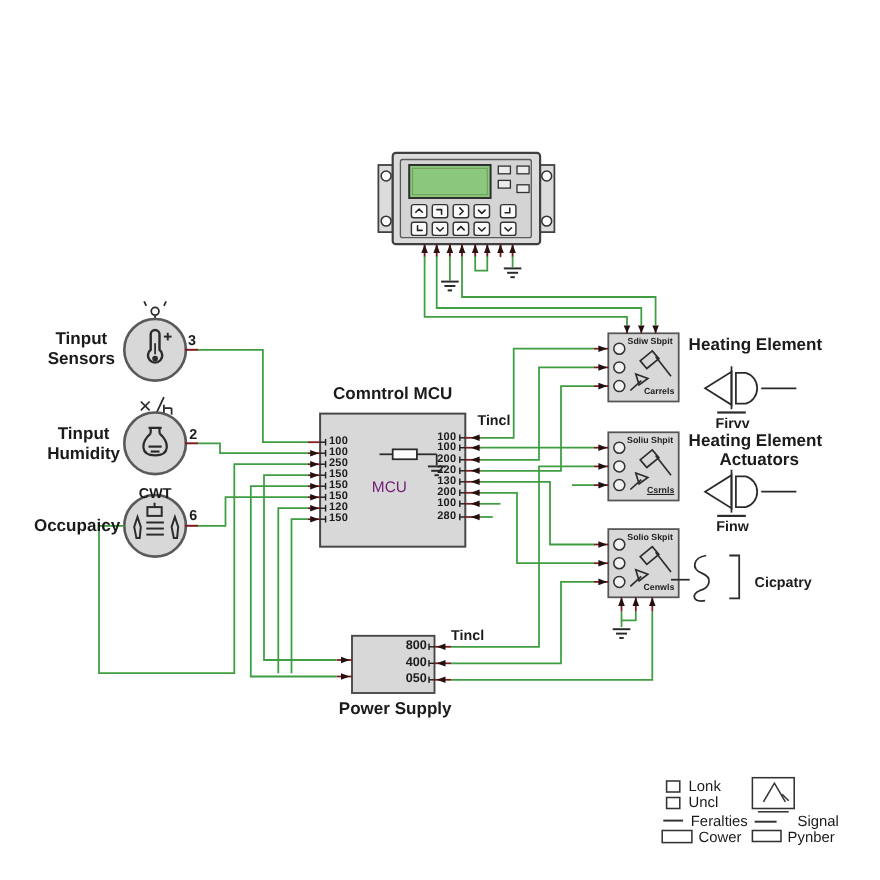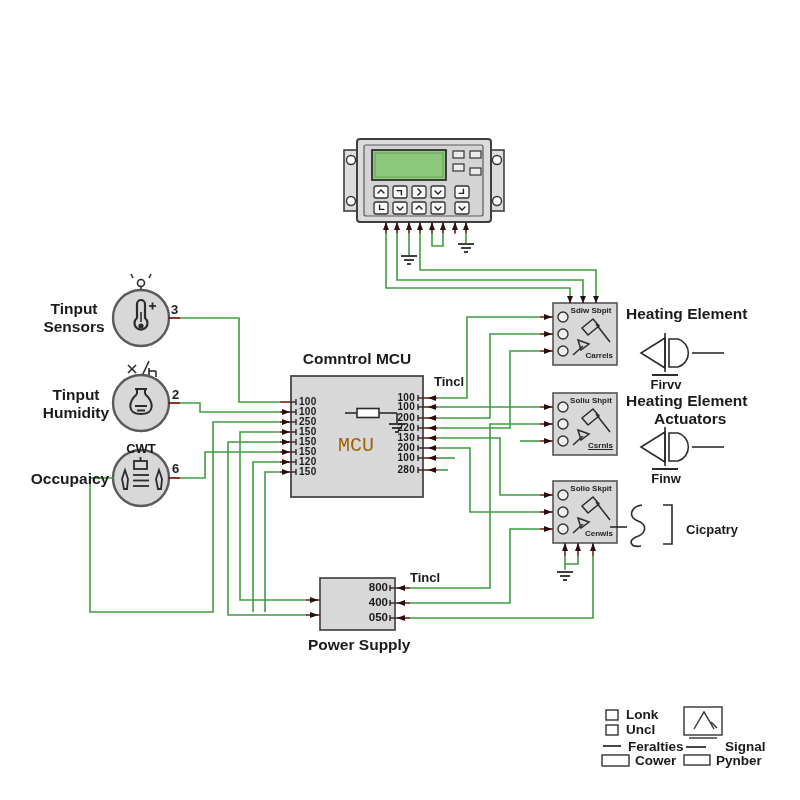--- a/index.html
+++ b/index.html
@@ -4,26 +4,26 @@
 <style>
   html,body{margin:0;padding:0;background:#ffffff;}
   .stage{position:relative;width:800px;height:800px;background:#ffffff;overflow:hidden;
          font-family:"Liberation Sans",sans-serif;color:#1b1b1b;}
   svg{position:absolute;left:0;top:0;}
   .lbl{position:absolute;white-space:nowrap;color:#1b1b1b;}
   .title{font-size:23px;font-weight:500;letter-spacing:.2px;color:#1e1e1e;}
   .h{font-size:15.5px;font-weight:600;}
   .pin-num{font-size:13px;font-weight:600;}
   .mcu-pin{font-size:10px;font-weight:600;letter-spacing:.3px;}
-  .mcu-core{font-size:20px;font-weight:500;color:#a16207;font-family:Liberation Mono, monospace;}
+  .mcu-core{font-size:14px;font-weight:500;color:#701a75;}
   .relay-txt{font-size:8px;font-weight:600;color:#222;}
   .sym-lbl{font-size:13px;font-weight:600;}
   .ps-pin{font-size:11.5px;font-weight:600;}
   .side-lbl{font-size:13px;font-weight:600;}
-  .legend-lbl{font-size:13.5px;font-weight:700;}
+  .legend-lbl{font-size:13.5px;font-weight:400;}
   .center{text-align:center;}
   .right{text-align:right;}
   .stack span{display:block;line-height:18px;}
 </style>
 </head>
 <body>
 
 <div class="stage">
 
 <svg width="800" height="800" viewBox="0 0 800 800">

